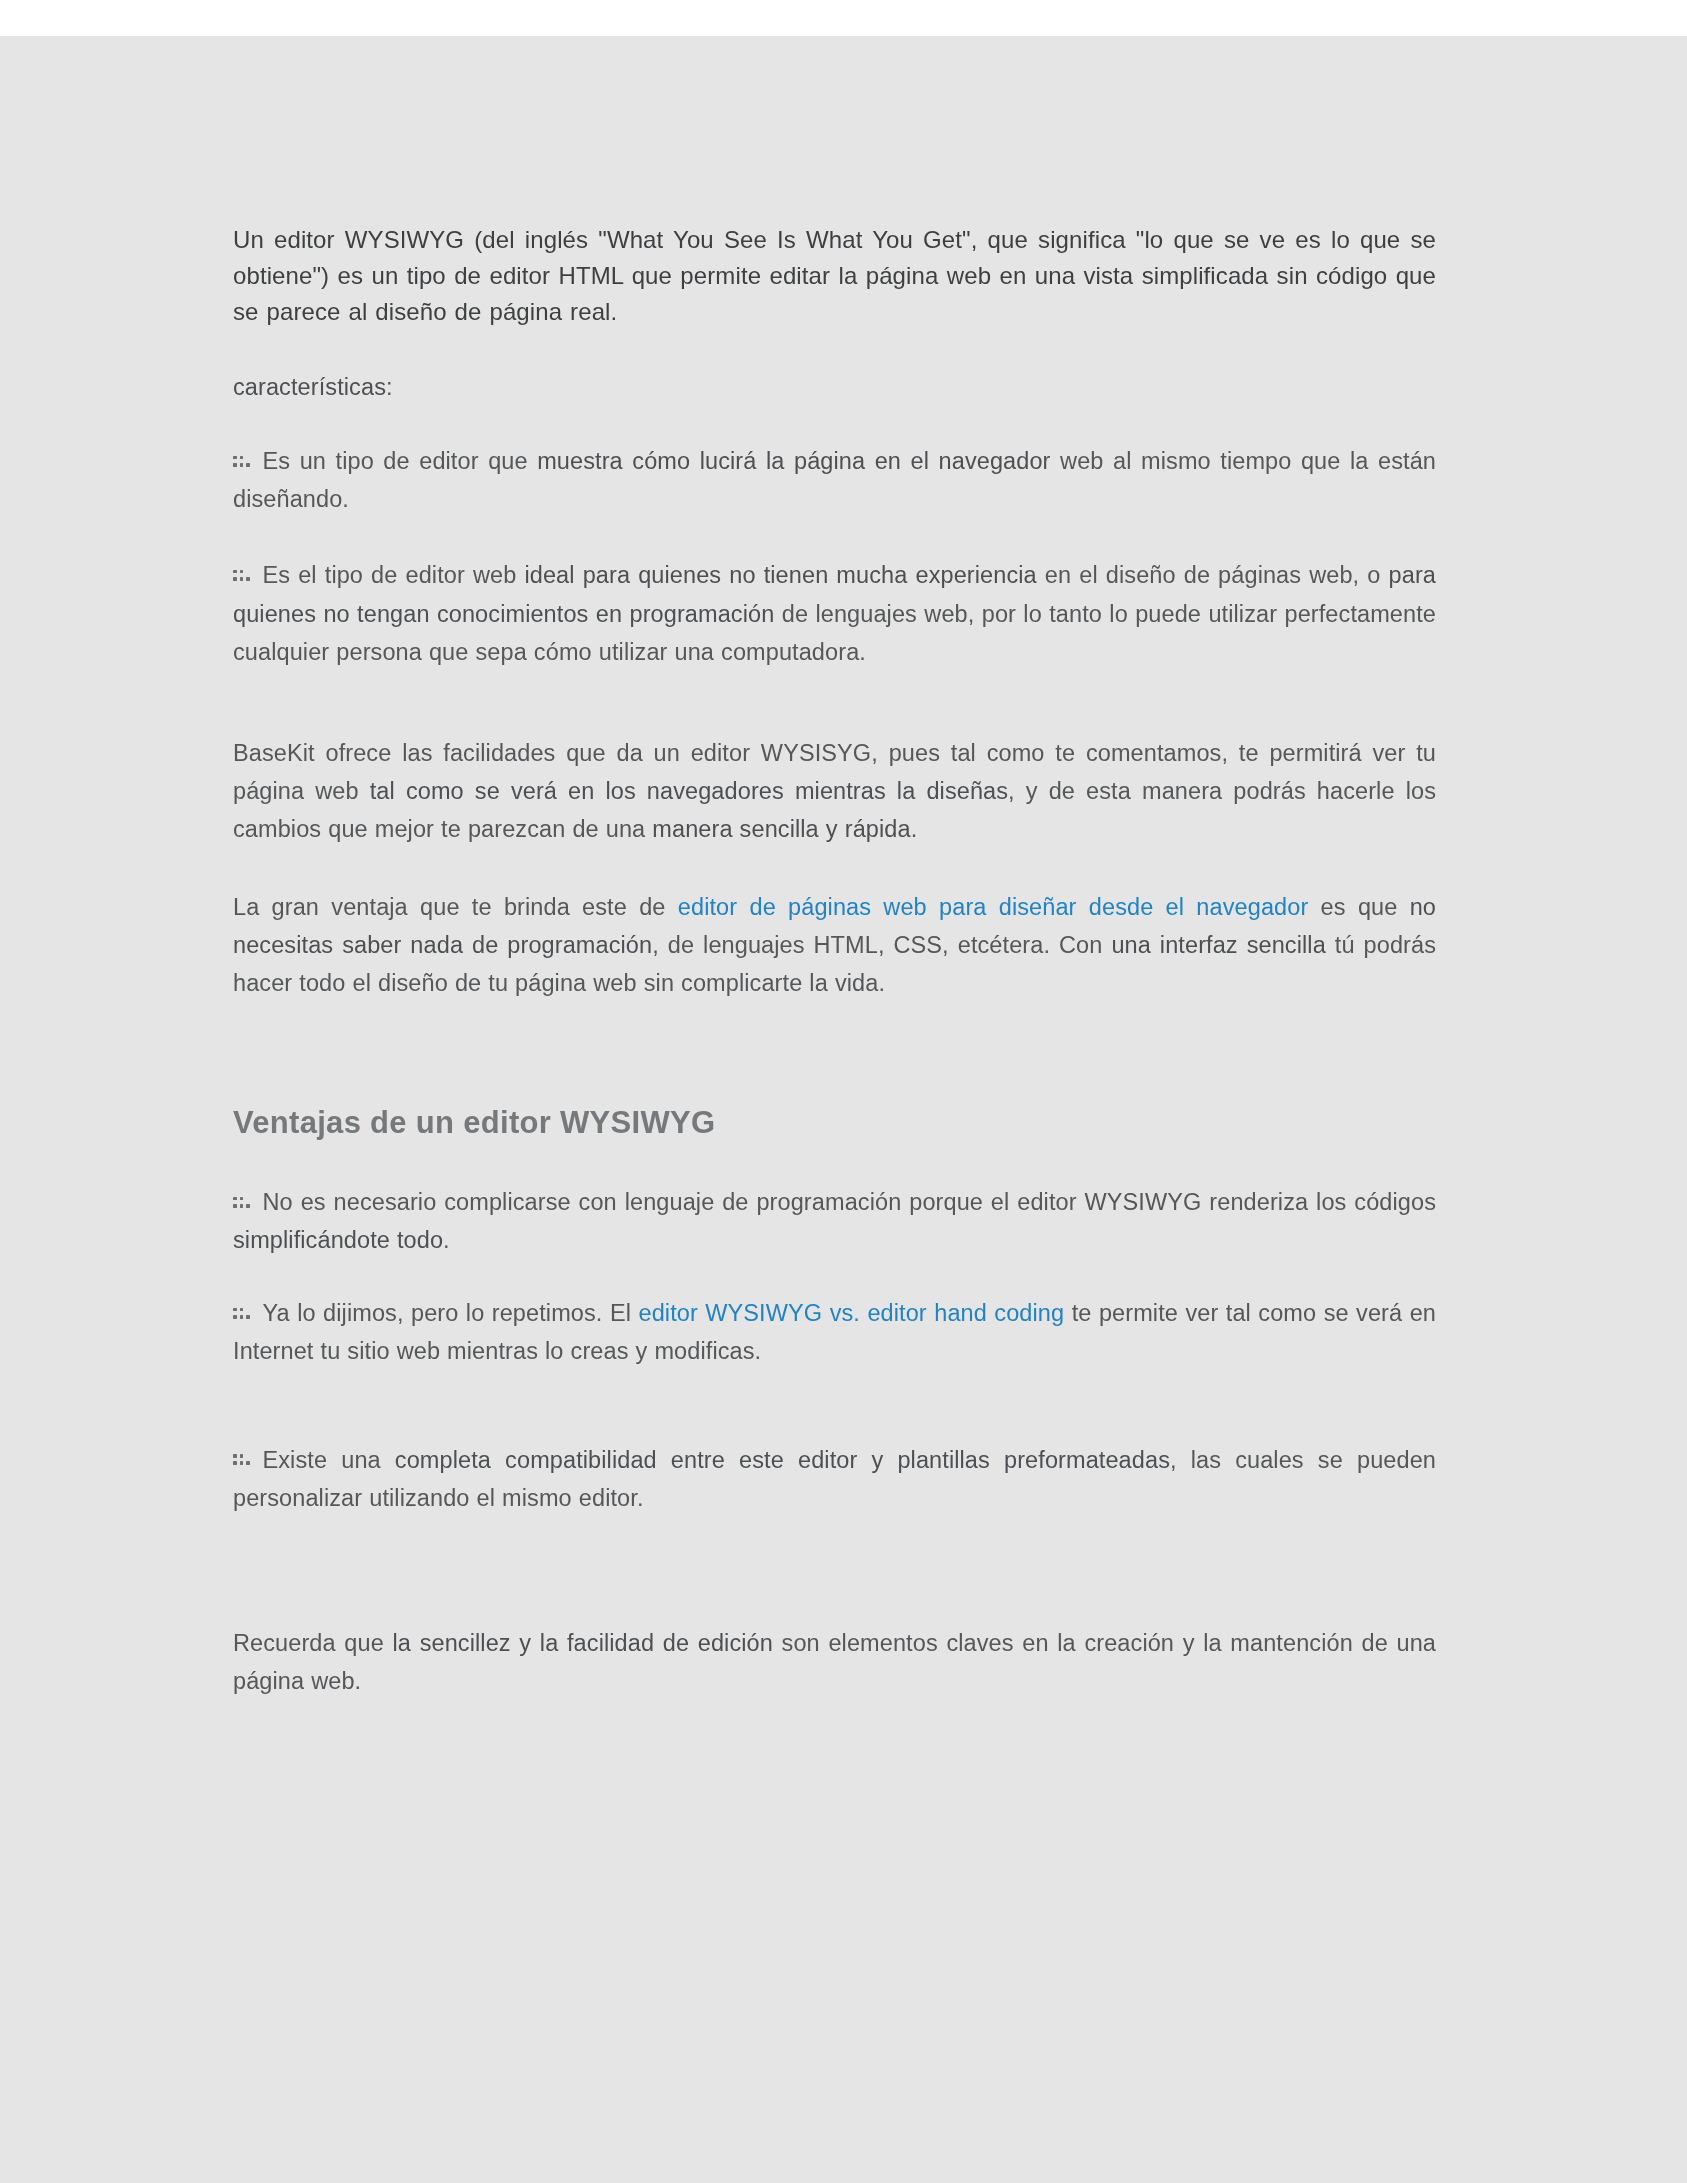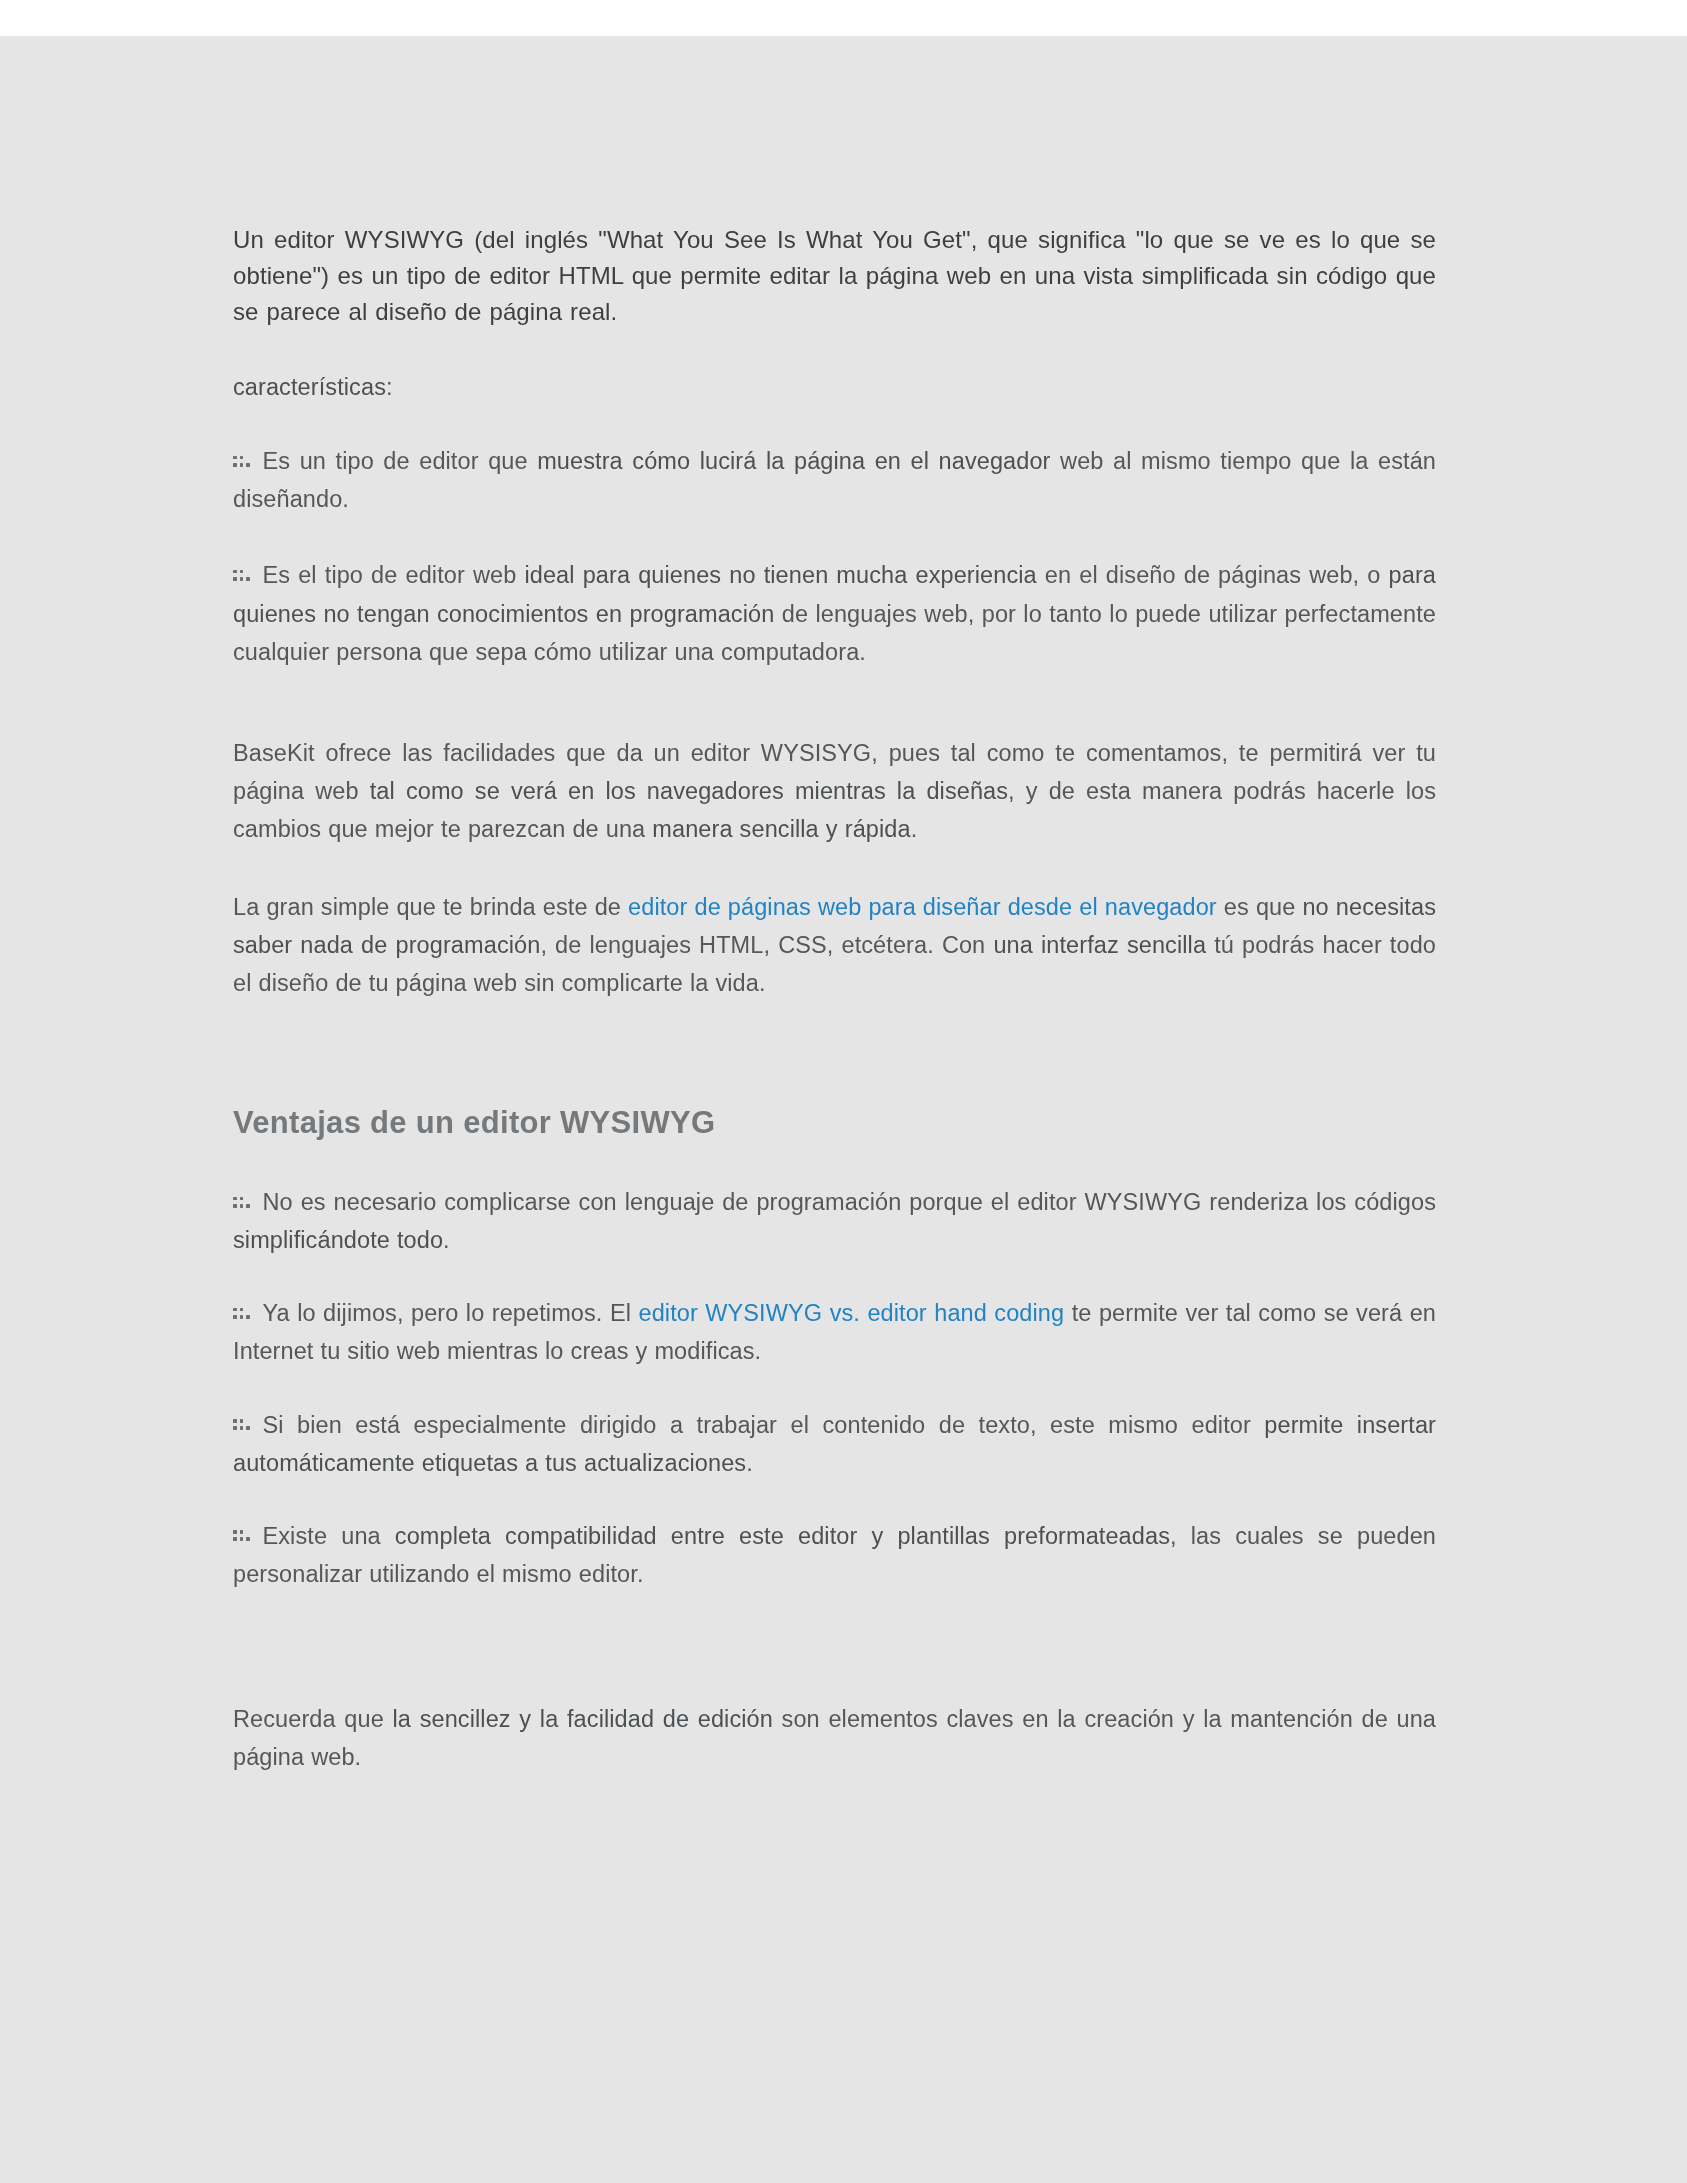--- a/index.html
+++ b/index.html
@@ -122,37 +122,36 @@
     <div class="gap-b1"></div>
 
     <p class="p li"><span class="bullet"><i class="d1"></i><i class="d2"></i><i class="d3"></i><i class="d4"></i><i class="d5"></i></span><span>Es el tipo de editor web </span><b>ideal para quienes no tienen mucha experiencia</b><span> en el diseño de páginas web, o </span><b>para quienes no tengan conocimientos en programación</b><span> de lenguajes web, por lo tanto lo puede utilizar perfectamente cualquier persona que sepa cómo utilizar una computadora.</span></p>
 
     <div class="gap-b2"></div>
 
     <p class="p"><span>BaseKit ofrece las facilidades que da un editor WYSISYG, pues tal como te comentamos, te permitirá ver tu página web </span><b>tal como se verá en los navegadores mientras la diseñas</b><span>, y de esta manera podrás hacerle los cambios que mejor te parezcan de una </span><b>manera sencilla y rápida</b><span>.</span></p>
 
     <div class="gap-basekit"></div>
 
-    <p class="p"><span>La gran simple que te brinda este de </span><a class="lnk" href="#">editor de páginas web para diseñar desde el navegador</a><span> es que </span><b>no necesitas saber nada de programación</b><span>, de lenguajes HTML, CSS, etcétera. Con </span><b>una interfaz sencilla</b><span> tú podrás hacer todo el diseño de tu página web sin complicarte la vida.</span></p>
+    <p class="p"><span>La gran ventaja que te brinda este de </span><a class="lnk" href="#">editor de páginas web para diseñar desde el navegador</a><span> es que </span><b>no necesitas saber nada de programación</b><span>, de lenguajes HTML, CSS, etcétera. Con </span><b>una interfaz sencilla</b><span> tú podrás hacer todo el diseño de tu página web sin complicarte la vida.</span></p>
 
     <div class="gap-heading"></div>
 
     <h2 class="h2">Ventajas de un editor WYSIWYG</h2>
 
     <div class="gap-afterh"></div>
 
     <p class="p li"><span class="bullet"><i class="d1"></i><i class="d2"></i><i class="d3"></i><i class="d4"></i><i class="d5"></i></span><span>No es necesario complicarse con lenguaje de programación porque el editor WYSIWYG renderiza los códigos </span><b>simplificándote todo</b><span>.</span></p>
 
     <div class="gap-li"></div>
 
     <p class="p li"><span class="bullet"><i class="d1"></i><i class="d2"></i><i class="d3"></i><i class="d4"></i><i class="d5"></i></span><span>Ya lo dijimos, pero lo repetimos. El </span><a class="lnk" href="#">editor WYSIWYG vs. editor hand coding</a><span> te permite ver tal como se verá en Internet tu sitio web mientras lo creas y modificas.</span></p>
 
     <div class="gap-li"></div>
 
-    <p class="p li"><span class="bullet"><i class="d1"></i><i class="d2"></i><i class="d3"></i><i class="d4"></i><i class="d5"></i></span><span>Si bien está especialmente dirigido a trabajar el contenido de texto, este mismo editor </span><b>permite insertar automáticamente etiquetas a tus actualizaciones</b><span>.</span></p>
 
     <div class="gap-li"></div>
 
     <p class="p li"><span class="bullet"><i class="d1"></i><i class="d2"></i><i class="d3"></i><i class="d4"></i><i class="d5"></i></span><span>Existe una </span><b>completa compatibilidad entre este editor y plantillas preformateadas</b><span>, las cuales se pueden personalizar utilizando el mismo editor.</span></p>
 
     <div class="gap-li"></div>
 
 
     <div class="gap-para"></div>
 

